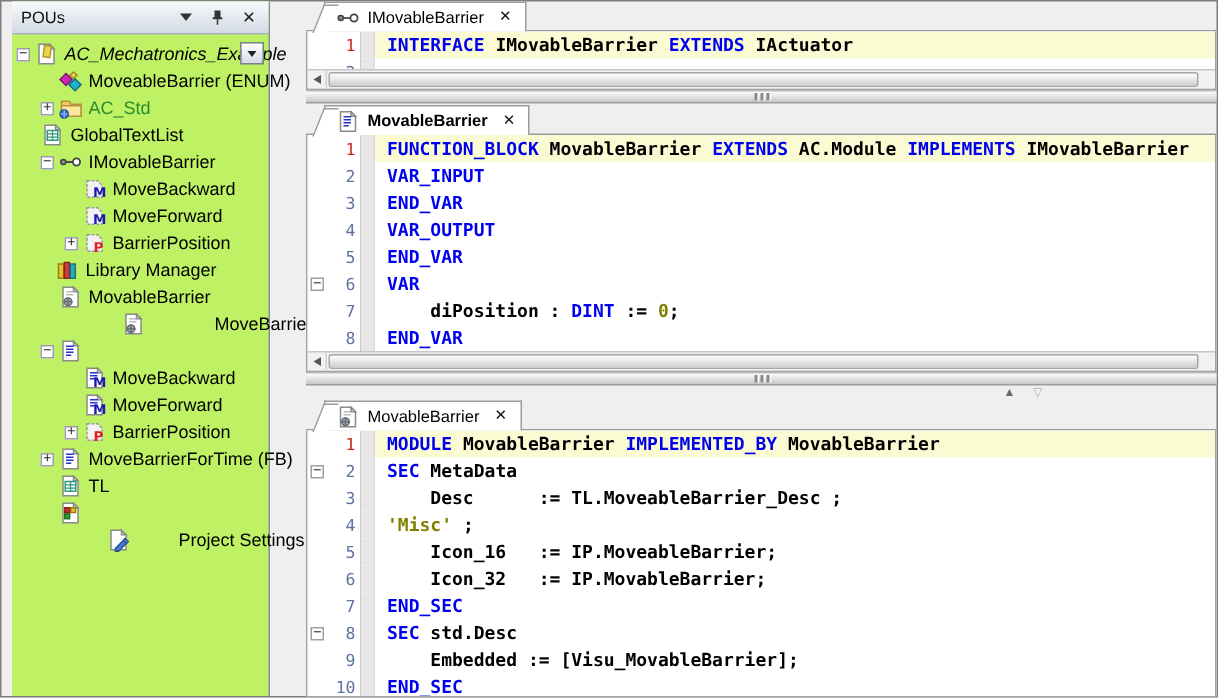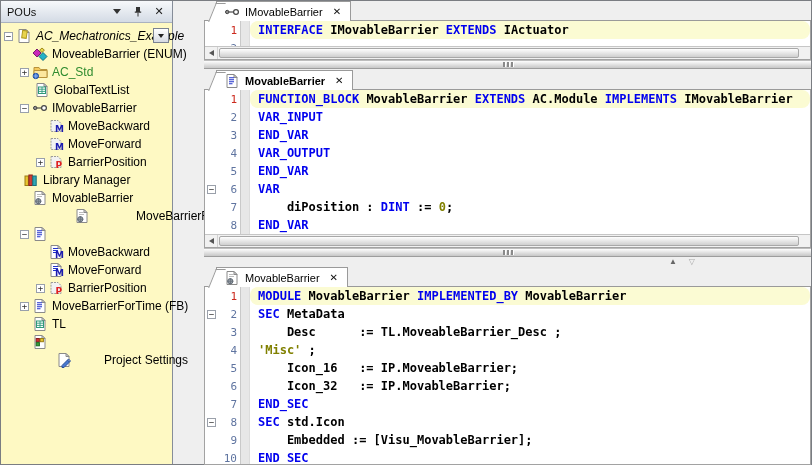--- a/index.html
+++ b/index.html
@@ -3,22 +3,22 @@
 <meta charset="utf-8">
 <style>
   * { box-sizing: border-box; margin: 0; padding: 0; }
   html,body { width:812px; height:465px; overflow:hidden; }
   body {
     position:relative; background:#EFEFEF;
     font-family:"Liberation Sans","DejaVu Sans",sans-serif;
     box-shadow: inset 0 0 0 1px #7a7d82;
   }
   
-  #leftpanel { position:absolute; left:1px; top:1px; width:172px; height:463px;
-    background:#fef9c3; border-right:1px solid #868d99; }
+  #leftpanel { position:absolute; left:8px; top:1px; width:172px; height:463px;
+    background:#bef264; border-right:1px solid #868d99; }
   #pheader { height:22px; background:linear-gradient(#f7f9fb,#d4dbe5);
     border-bottom:1px solid #aab2bf; display:flex; align-items:center; padding:0 6px; }
   #ptitle { flex:1; font-size:11px; color:#111; }
   .hicon { width:14px; height:14px; display:flex; align-items:center; justify-content:center;
     margin-left:7px; color:#222; }
   .chev { width:0; height:0; border:4px solid transparent; border-top:5px solid #333; margin-top:4px; }
   #hclose { font-size:11px; font-weight:bold; }
   #tree { padding-top:4px; font-size:12px; color:#000; }
   .trow { height:18px; display:flex; align-items:center; position:relative; white-space:nowrap; }
   .expbox { width:9px; height:9px; border:1px solid #99a0ab; background:#fff; flex:none;
@@ -57,21 +57,21 @@
   .cline { display:flex; height:18px; align-items:stretch; }
   .fold { width:13px; flex:none; display:flex; align-items:center; justify-content:center; }
   .foldbox { width:9px; height:9px; border:1px solid #9aa0aa; background:#fff;
     font:9px/7px "DejaVu Sans Mono",monospace; text-align:center; color:#333; }
   .lnum { width:23px; flex:none; text-align:right; padding:3px 3px 0 0;
     font:11px "DejaVu Sans Mono",monospace; color:#5F74A0; border-right:1px solid #c9c9c9; }
   .rednum { color:#CC2A1E; }
   .gut { width:9px; flex:none; background:#e7e7e7; border-right:1px solid #dcdcdc; }
   .ctext { flex:1; display:flex; align-items:center; white-space:pre; padding-left:8px;
     font:bold 12px "DejaVu Sans Mono","Liberation Mono",monospace; }
-  .hl { background:#FBFBD3;border-radius:8px; }
+  .hl { background:#FBFBD3; }
   .ctext .k { color:#0000EE; }
   .ctext .p { color:#000; }
   .ctext .o { color:#808000; }
   .hscroll { height:13px; flex:none; display:flex; border-top:1px solid #c6c6c6; background:#f1f1f1; }
   .harrow { width:13px; flex:none; display:flex; align-items:center; justify-content:center;
     border-right:1px solid #d2d2d2; }
   .harrow::before { content:""; width:0; height:0;
     border:3px solid transparent; border-right:5px solid #555; margin-right:2px; }
   .htrack { flex:1; padding:1px 2px 1px 1px; }
   .hthumb { height:100%; width:98.5%; background:linear-gradient(#fefefe,#cfcfcf);
@@ -134,21 +134,21 @@
         <span class="ticon">
           <svg width="16" height="16" viewBox="0 0 16 16">
             <path d="M2 3.5h5l1.5 2H15v8H2z" fill="#f4ca5e" stroke="#b8923a"></path>
             <path d="M2 6.5h13v7H2z" fill="#fce79e" stroke="#b8923a"></path>
             <circle cx="3.8" cy="12" r="2.7" fill="#3c74d4" stroke="#1d4a9e"></circle>
             <path d="M1.4 12h4.8M3.8 9.4v5.2" stroke="#9ec0f0" stroke-width="0.7" fill="none"></path>
           </svg>
         </span>
         <span class="tlabel green">AC_Std</span>
       </div>
-      <div class="trow" style="padding-left: 21px;">
+      <div class="trow" style="padding-left: 7px;">
         <span class="expspacer"></span>
         <span class="ticon">
           <svg width="16" height="16" viewBox="0 0 16 16">
             <path d="M3 1.5h7l3 3V14.5H3z" fill="#fff" stroke="#8a8a8a"></path>
             <path d="M10 1.5l3 3h-3z" fill="#dcdcdc" stroke="#8a8a8a"></path>
             <rect x="4.5" y="5" width="7" height="6.5" fill="#fff" stroke="#2e9a7a"></rect>
             <path d="M4.5 7.2h7M4.5 9.4h7M8 5v6.5" stroke="#2e9a7a" stroke-width="0.9"></path>
           </svg>
         </span>
         <span class="tlabel">GlobalTextList</span>
@@ -187,21 +187,21 @@
       <div class="trow" style="padding-left: 35px;">
         <span class="expbox">+</span>
         <span class="ticon">
           <svg width="16" height="16" viewBox="0 0 16 16">
             <path d="M3 2.5h7l3 3V13.5H3z" fill="#f2f2f2" stroke="#9a9a9a" stroke-dasharray="2 1"></path>
             <text x="7.4" y="13.8" font-size="9" font-weight="bold" fill="#e02020" font-family="DejaVu Sans,sans-serif">P</text>
           </svg>
         </span>
         <span class="tlabel">BarrierPosition</span>
       </div>
-      <div class="trow" style="padding-left: 10px;">
+      <div class="trow" style="padding-left: 17px;">
         <span class="expspacer"></span>
         <span class="ticon">
           <svg width="16" height="16" viewBox="0 0 16 16">
             <rect x="2" y="4" width="3.4" height="9.5" fill="#e8c530" stroke="#9a7d12"></rect>
             <rect x="5.9" y="3" width="3.4" height="10.5" fill="#d04038" stroke="#8c211b"></rect>
             <rect x="9.8" y="4" width="3.4" height="9.5" fill="#30a8b8" stroke="#19707c"></rect>
           </svg>
         </span>
         <span class="tlabel">Library Manager</span>
       </div>
@@ -305,21 +305,21 @@
         <span class="ticon">
           <svg width="16" height="16" viewBox="0 0 16 16">
             <path d="M3 1.5h7l3 3V14.5H3z" fill="#fff" stroke="#8a8a8a"></path>
             <path d="M10 1.5l3 3h-3z" fill="#dcdcdc" stroke="#8a8a8a"></path>
             <rect x="4.2" y="4.5" width="3.2" height="3.2" fill="#d03030" stroke="#8c1d1d"></rect>
             <rect x="8.2" y="4.5" width="3.2" height="3.2" fill="#e8c530" stroke="#9a7d12"></rect>
             <rect x="4.2" y="8.6" width="3.2" height="3.2" fill="#3aa03a" stroke="#1f6b1f"></rect>
           </svg>
         </span>
       </div>
-      <div class="trow" style="padding-left: 15px; gap: 28px;">
+      <div class="trow" style="padding-left: 23px; gap: 28px;">
         <span class="expspacer"></span>
         <span class="ticon">
           <svg width="16" height="16" viewBox="0 0 16 16">
             <path d="M3 1.5h7l3 3V14.5H3z" fill="#fff" stroke="#8a8a8a"></path>
             <path d="M10 1.5l3 3h-3z" fill="#dcdcdc" stroke="#8a8a8a"></path>
             <path d="M6 13.5l5.5-5.5 2 2-5.5 5.5H6z" fill="#4878d0" stroke="#2a4f9a"></path>
             <path d="M11.5 8l2 2 1-1-2-2z" fill="#a8c2ec" stroke="#2a4f9a"></path>
           </svg>
         </span>
         <span class="tlabel">Project Settings</span>
@@ -514,21 +514,21 @@
             <span class="lnum">7</span>
             <span class="gut"></span>
             <pre class="ctext"><span class="k">END_SEC</span></pre>
           </div>
           <div class="cline">
             <span class="fold">
               <span class="foldbox">−</span>
             </span>
             <span class="lnum">8</span>
             <span class="gut"></span>
-            <pre class="ctext"><span class="k">SEC</span><span class="p"> std.Icon</span></pre>
+            <pre class="ctext"><span class="k">SEC</span><span class="p"> std.Desc</span></pre>
           </div>
           <div class="cline">
             <span class="fold"></span>
             <span class="lnum">9</span>
             <span class="gut"></span>
             <pre class="ctext"><span class="p">    Embedded := [Visu_MovableBarrier];</span></pre>
           </div>
           <div class="cline">
             <span class="fold"></span>
             <span class="lnum">10</span>

